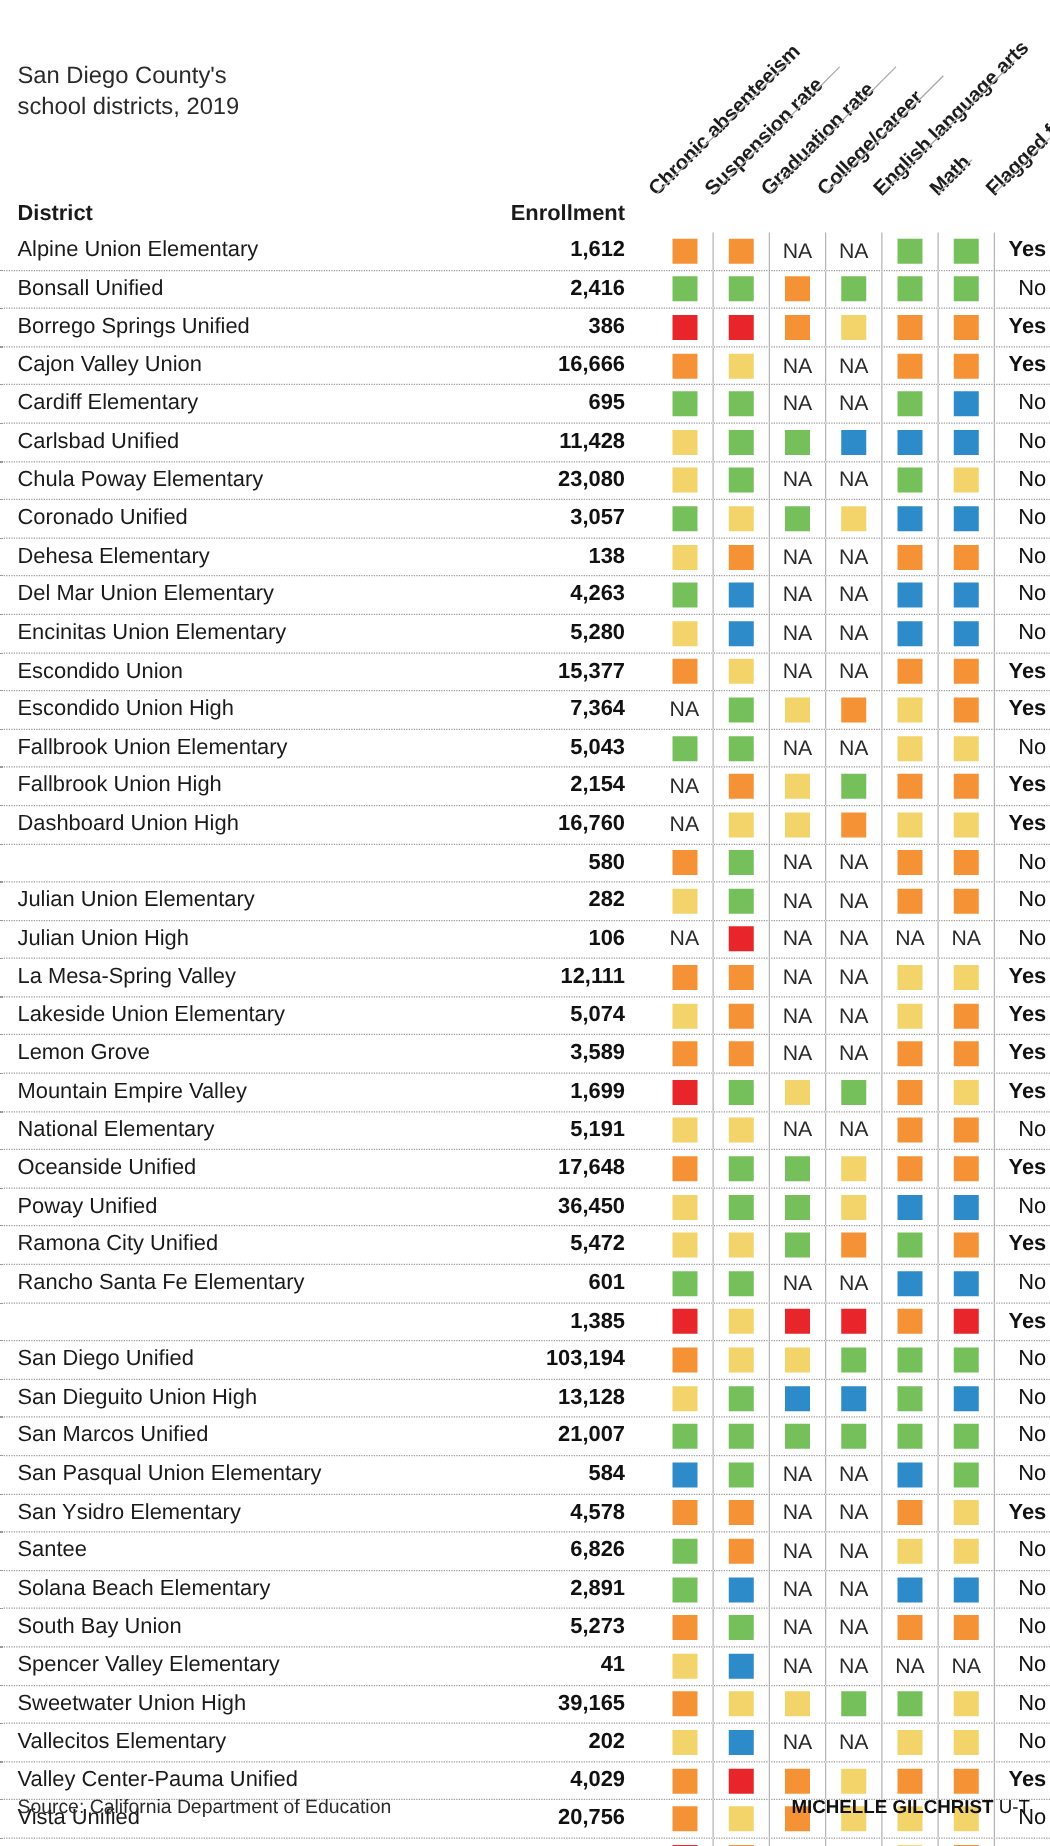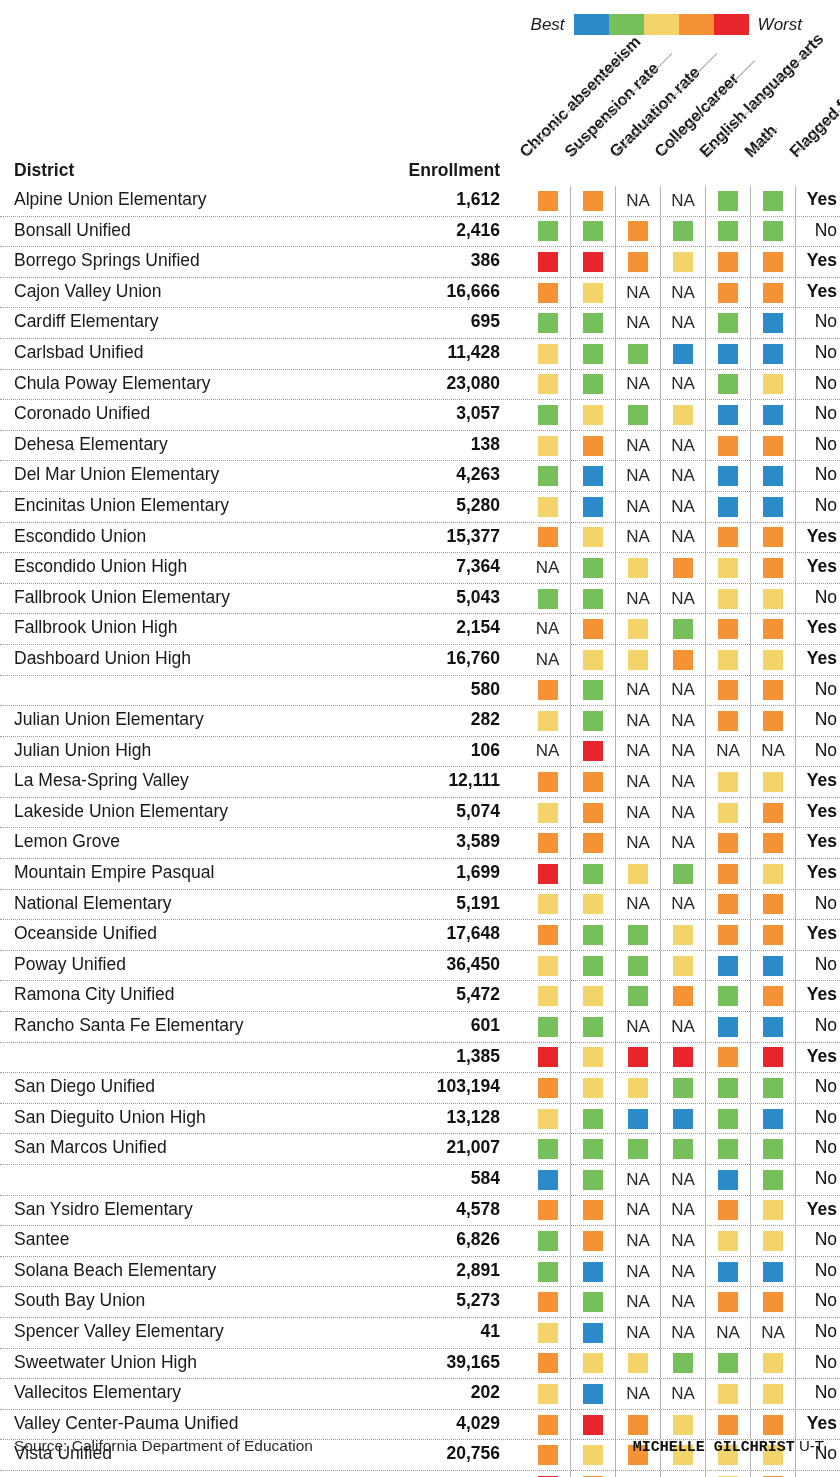--- a/index.html
+++ b/index.html
@@ -203,38 +203,29 @@
     font-size: 15.5px;
     color: #2a2a2a;
   }
   #credit {
     position: absolute;
     right: 16px;
     top: 0;
     font-size: 15px;
     color: #111111;
   }
-  #credit .byline { font-weight: bold; font-family: Liberation Mono, monospace; }
+  #credit .byline { font-weight: bold; }
 </style>
 </head>
 <body>
 
 <div id="header">
-
-  <div id="legend">
-    <span class="legend-word">Best</span>
-    <span class="swatches" id="legend-swatches">
-        <span style="background: rgb(46, 139, 201);"></span>
-        <span style="background: rgb(118, 192, 92);"></span>
-        <span style="background: rgb(242, 212, 106);"></span>
-        <span style="background: rgb(245, 146, 54);"></span>
-        <span style="background: rgb(232, 37, 42);"></span>
-      </span>
-    <span class="legend-word">Worst</span>
-  </div>
+  <div id="subtitle">San Diego County's
+school districts, 2019</div>
+
 
   <div id="rot-headers">
       <div class="rot-label" style="left: 529px; top: 142px;">Chronic absenteeism</div>
       <div class="rot-tick" style="left: 526px; top: 155px; height: 150px; transform: rotate(-135deg); transform-origin: left top; width: 1px; position: absolute; background: rgb(168, 168, 168);"></div>
       <div class="rot-label" style="left: 574px; top: 142px;">Suspension rate</div>
       <div class="rot-tick" style="left: 571px; top: 155px; height: 142.5px; transform: rotate(-135deg); transform-origin: left top; width: 1px; position: absolute; background: rgb(168, 168, 168);"></div>
       <div class="rot-label" style="left: 619px; top: 142px;">Graduation rate</div>
       <div class="rot-tick" style="left: 616px; top: 155px; height: 142.5px; transform: rotate(-135deg); transform-origin: left top; width: 1px; position: absolute; background: rgb(168, 168, 168);"></div>
       <div class="rot-label" style="left: 664px; top: 142px;">College/career</div>
       <div class="rot-tick" style="left: 661px; top: 155px; height: 133px; transform: rotate(-135deg); transform-origin: left top; width: 1px; position: absolute; background: rgb(168, 168, 168);"></div>
@@ -818,21 +809,21 @@
           <span class="swatch" style="background: rgb(245, 146, 54);"></span>
         </div>
         <div class="metric-cell">
           <span class="swatch" style="background: rgb(245, 146, 54);"></span>
         </div>
       </div>
       <div class="flag-rule"></div>
       <div class="cell-flagged yes">Yes</div>
     </div>
     <div class="row">
-      <div class="cell-district">Mountain Empire Pasqual</div>
+      <div class="cell-district">Mountain Empire Valley</div>
       <div class="cell-enrollment">1,699</div>
       <div class="metrics">
         <div class="metric-cell">
           <span class="swatch" style="background: rgb(232, 37, 42);"></span>
         </div>
         <div class="metric-cell">
           <span class="swatch" style="background: rgb(118, 192, 92);"></span>
         </div>
         <div class="metric-cell">
           <span class="swatch" style="background: rgb(242, 212, 106);"></span>
@@ -1077,20 +1068,21 @@
           <span class="swatch" style="background: rgb(118, 192, 92);"></span>
         </div>
         <div class="metric-cell">
           <span class="swatch" style="background: rgb(118, 192, 92);"></span>
         </div>
       </div>
       <div class="flag-rule"></div>
       <div class="cell-flagged">No</div>
     </div>
     <div class="row">
+      <div class="cell-district">San Pasqual Union Elementary</div>
       <div class="cell-enrollment">584</div>
       <div class="metrics">
         <div class="metric-cell">
           <span class="swatch" style="background: rgb(46, 139, 201);"></span>
         </div>
         <div class="metric-cell">
           <span class="swatch" style="background: rgb(118, 192, 92);"></span>
         </div>
         <div class="metric-cell">
           <span class="na">NA</span>

